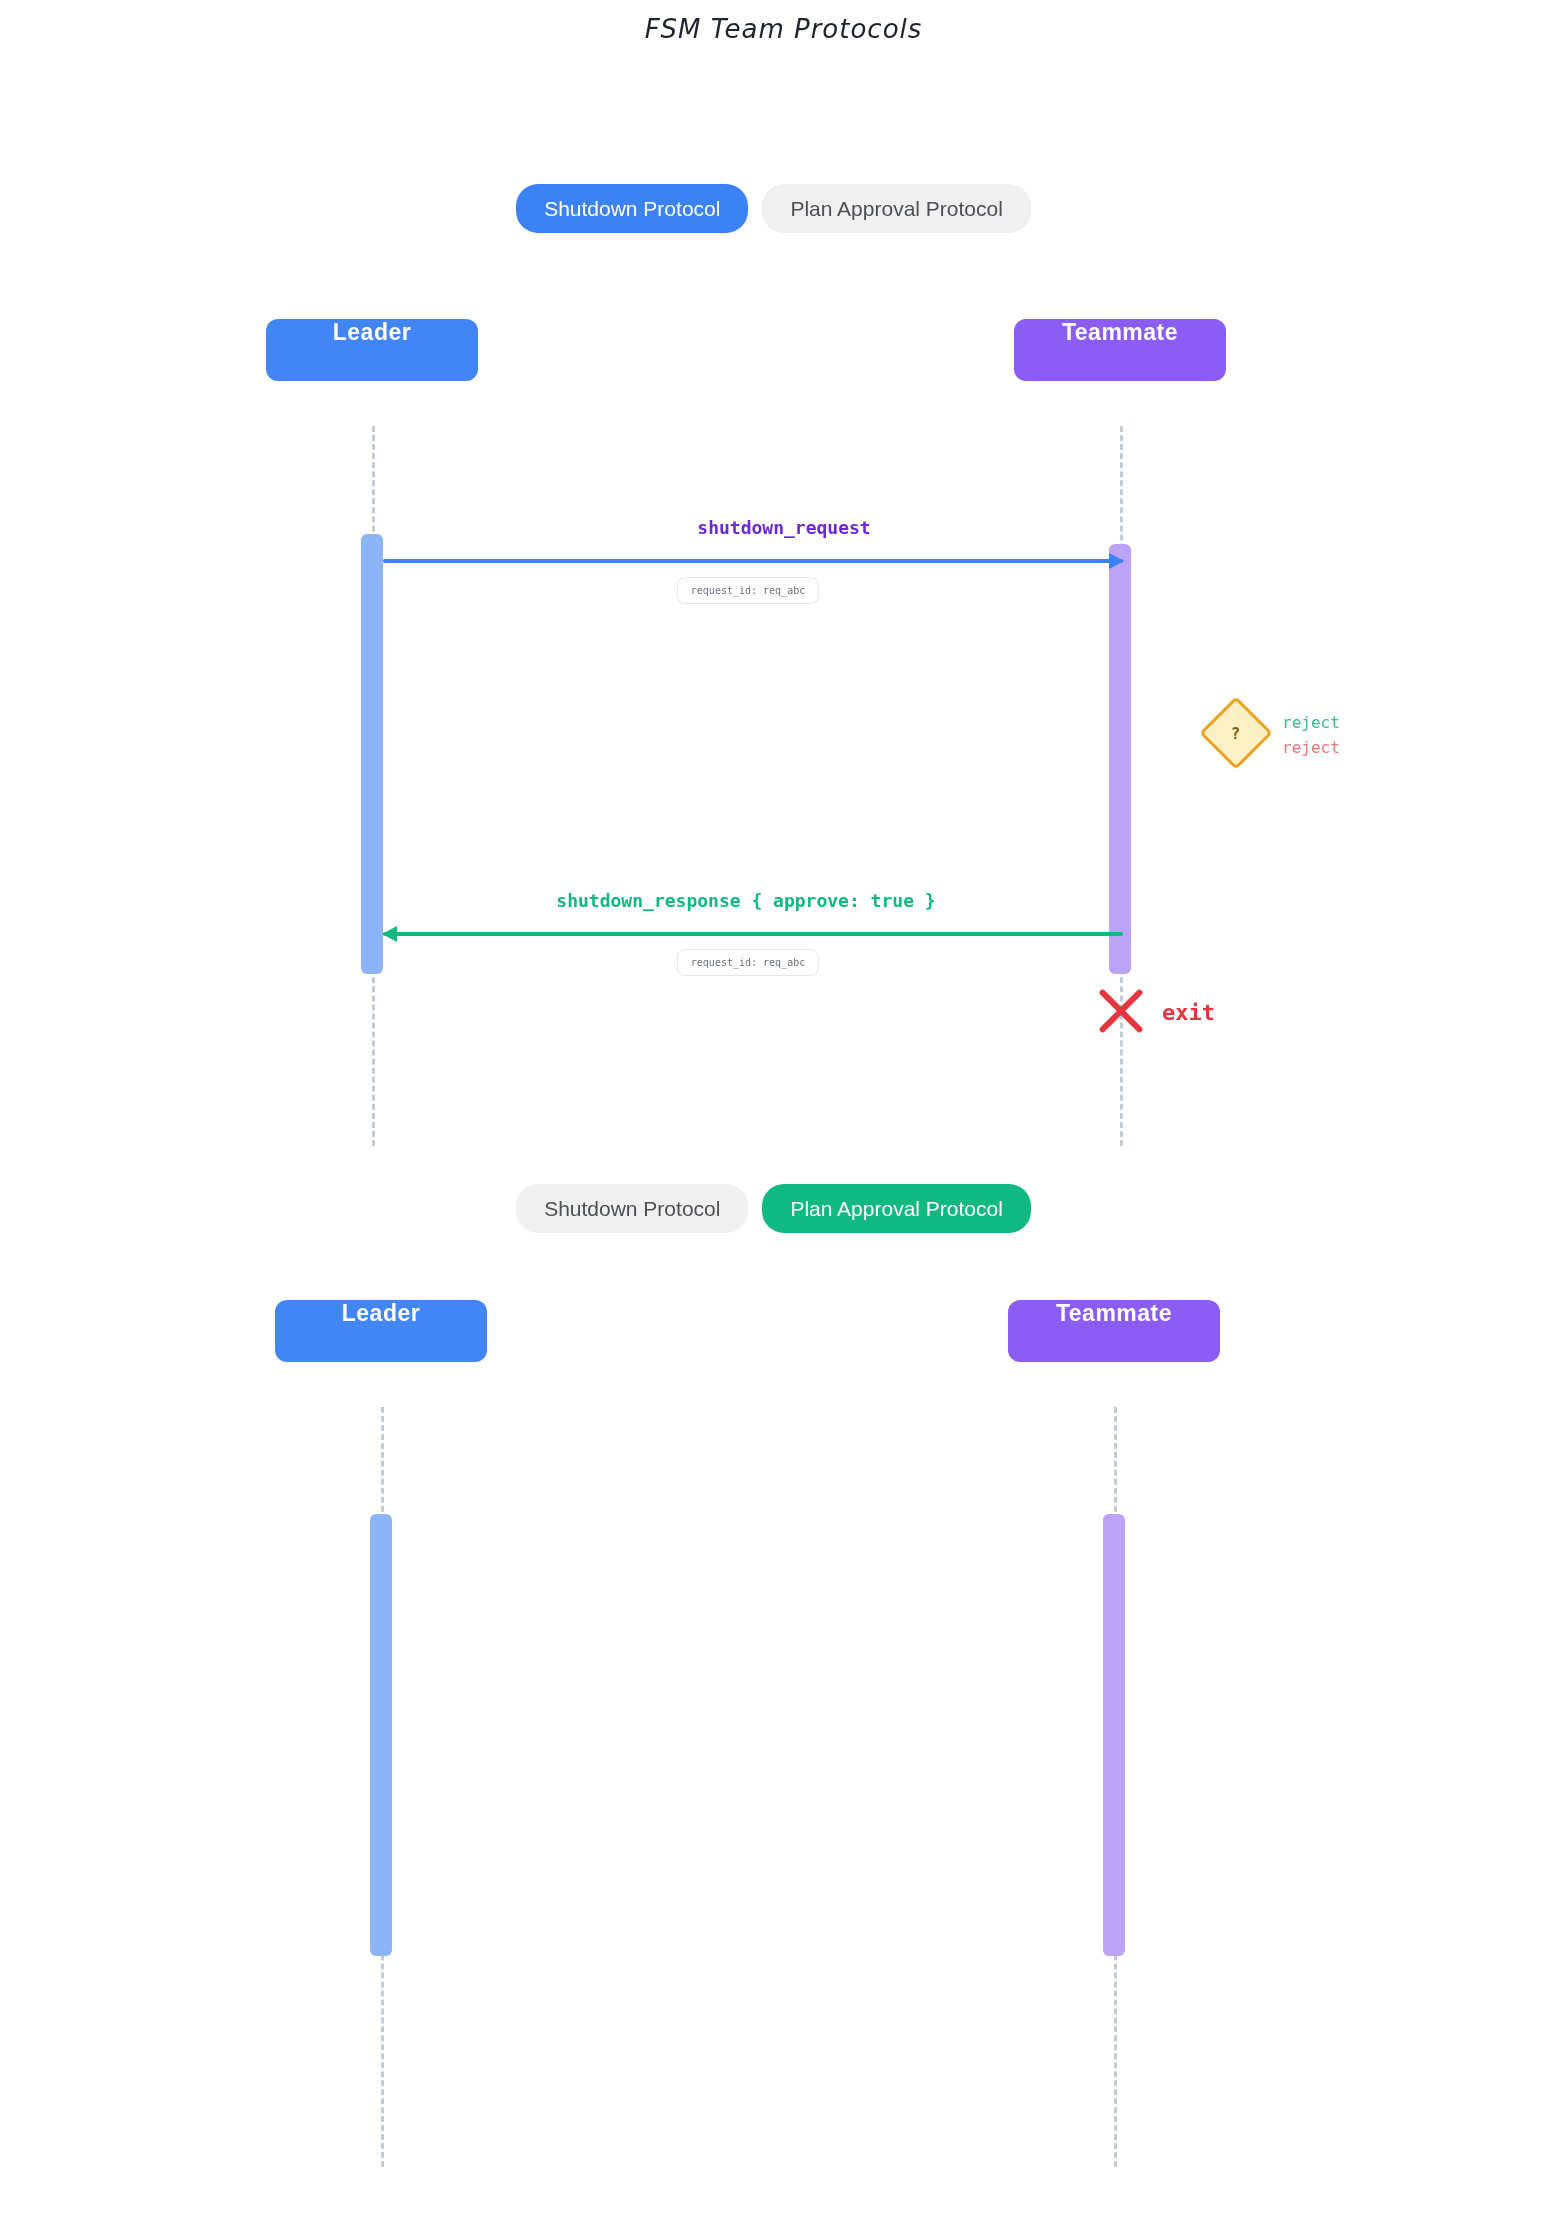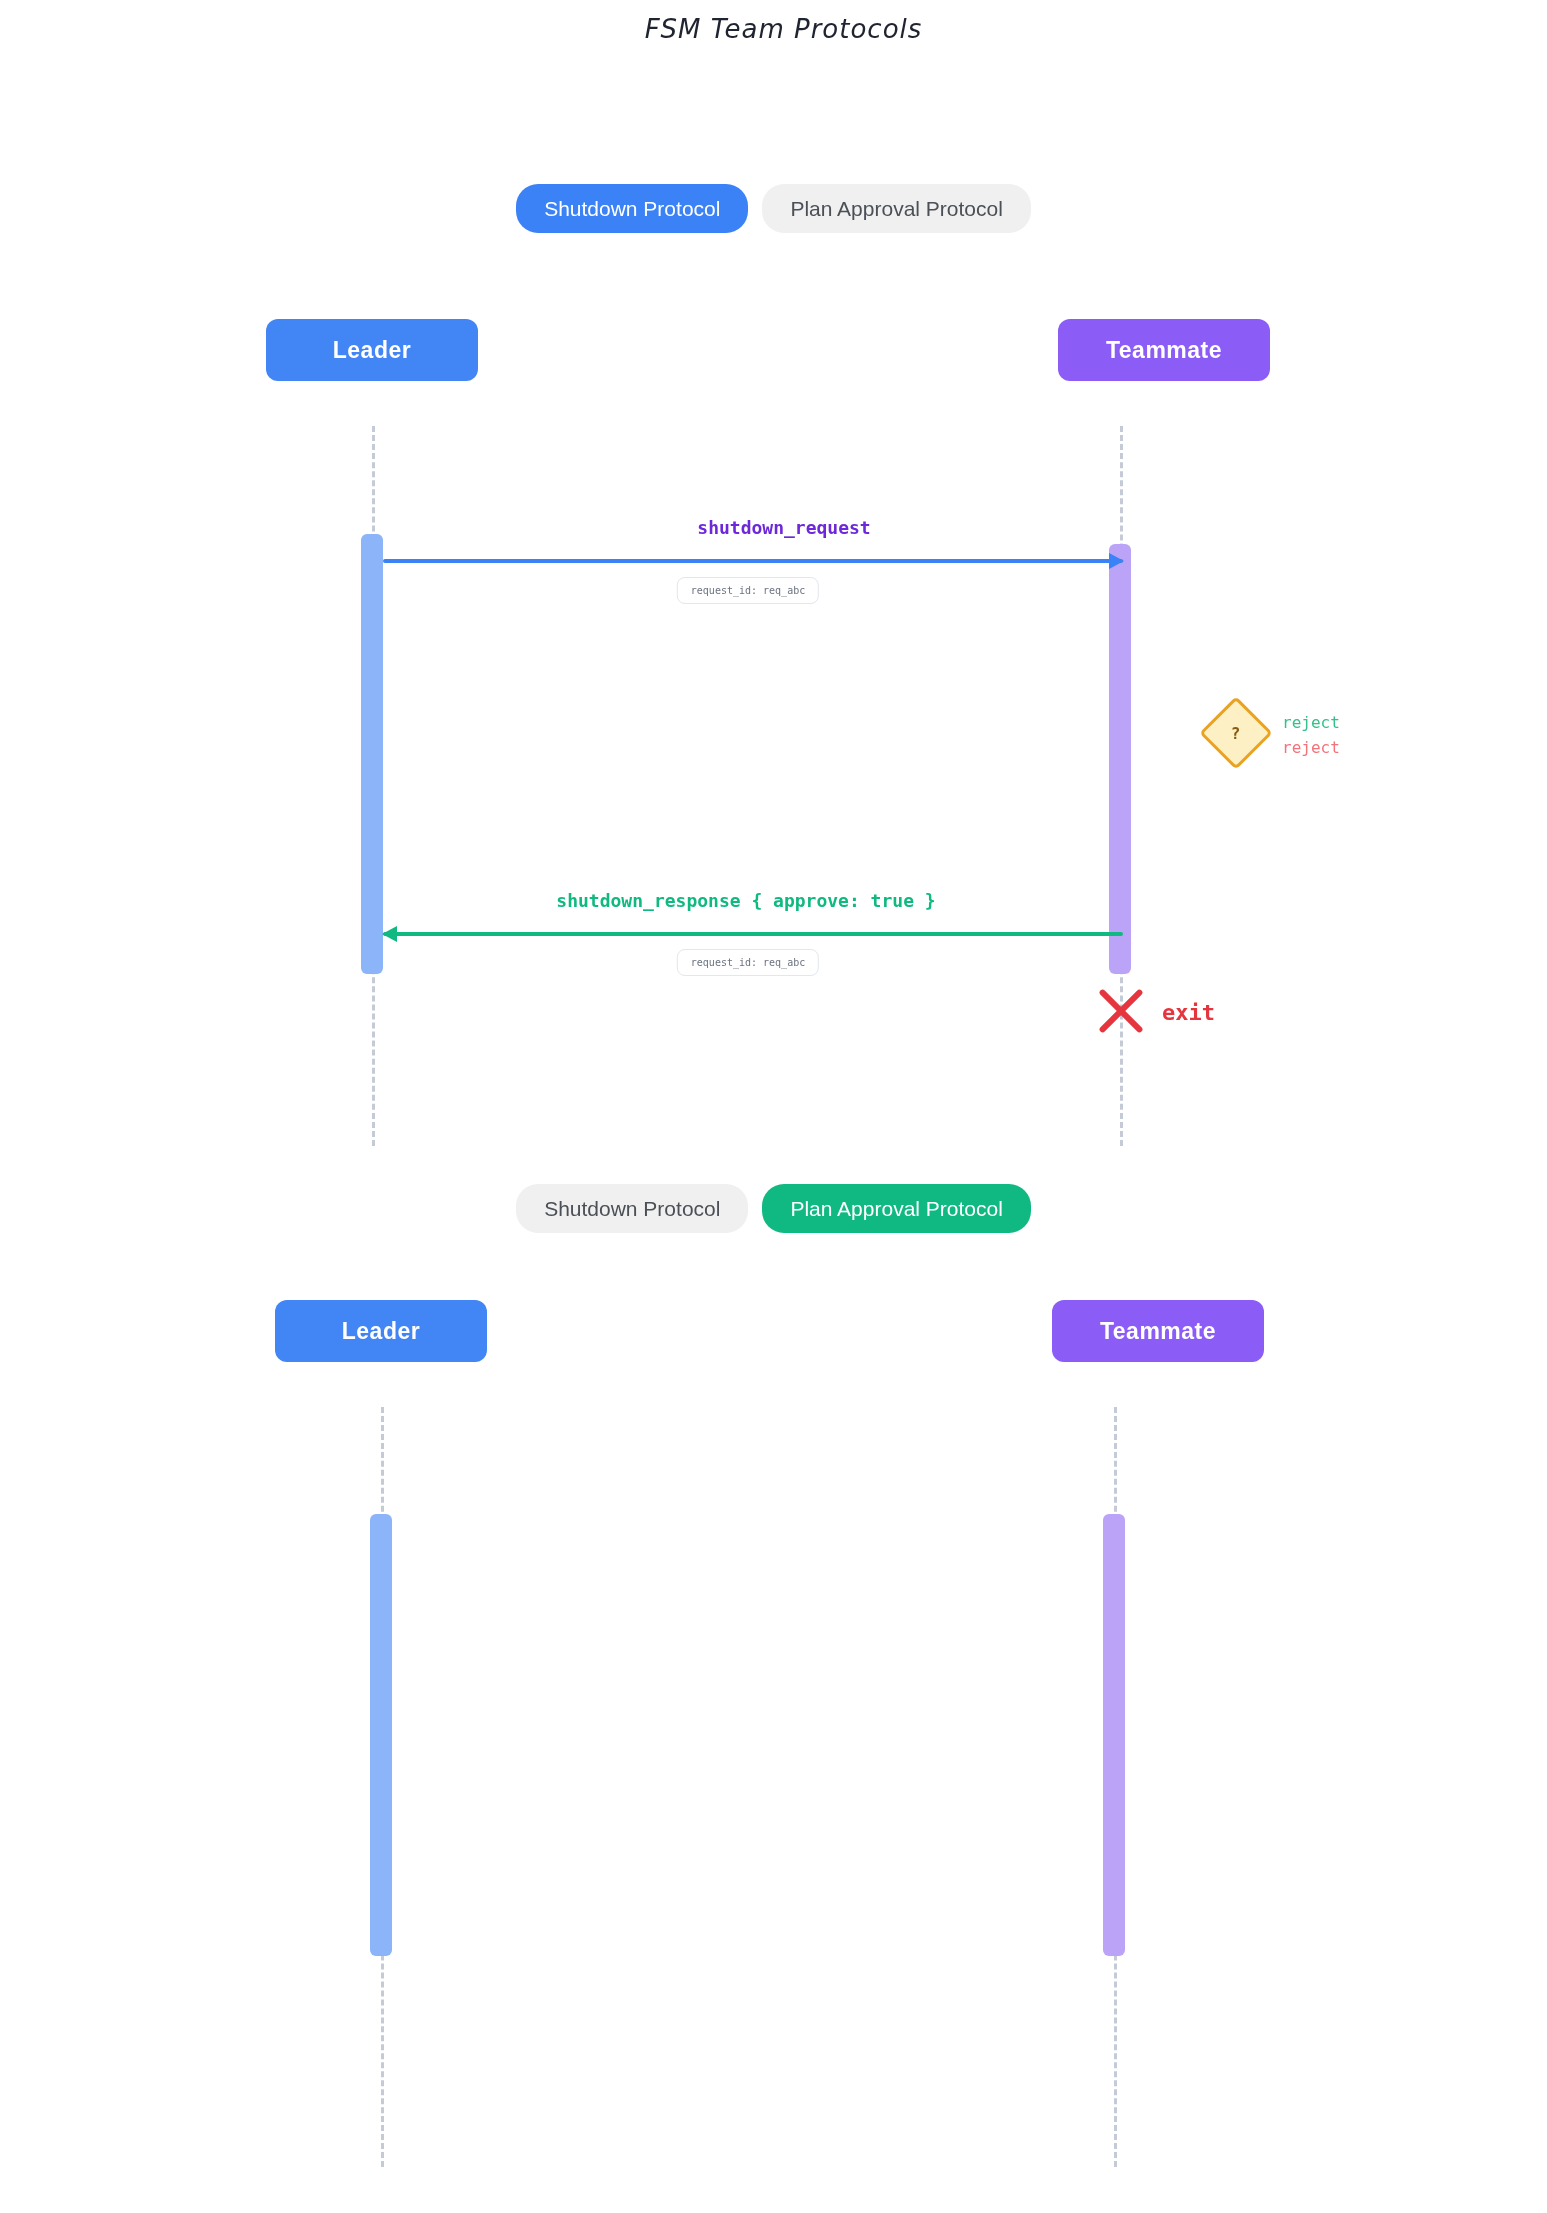--- a/index.html
+++ b/index.html
@@ -56,29 +56,29 @@
   .tab.active-blue { background: #3b82f6; color: #ffffff; }
   .tab.active-green { background: #10b981; color: #ffffff; }
 
   
   .actor {
     position: absolute;
     width: 212px;
     height: 62px;
     border-radius: 12px;
     display: flex;
-    align-items: center;
+    align-items: flex-start;
     justify-content: center;
     color: #ffffff;
     font-size: 23px;
     font-weight: bold;
     letter-spacing: 0.5px;
   }
   .actor.leader { background: #4285f4; }
-  .actor.teammate { background: #8b5cf6; margin-left: 44px; }
+  .actor.teammate { background: #8b5cf6; }
 
   
   .lifeline {
     position: absolute;
     width: 0;
     border-left: 3px dashed #c5cbd6;
   }
 
   
   .activation {

